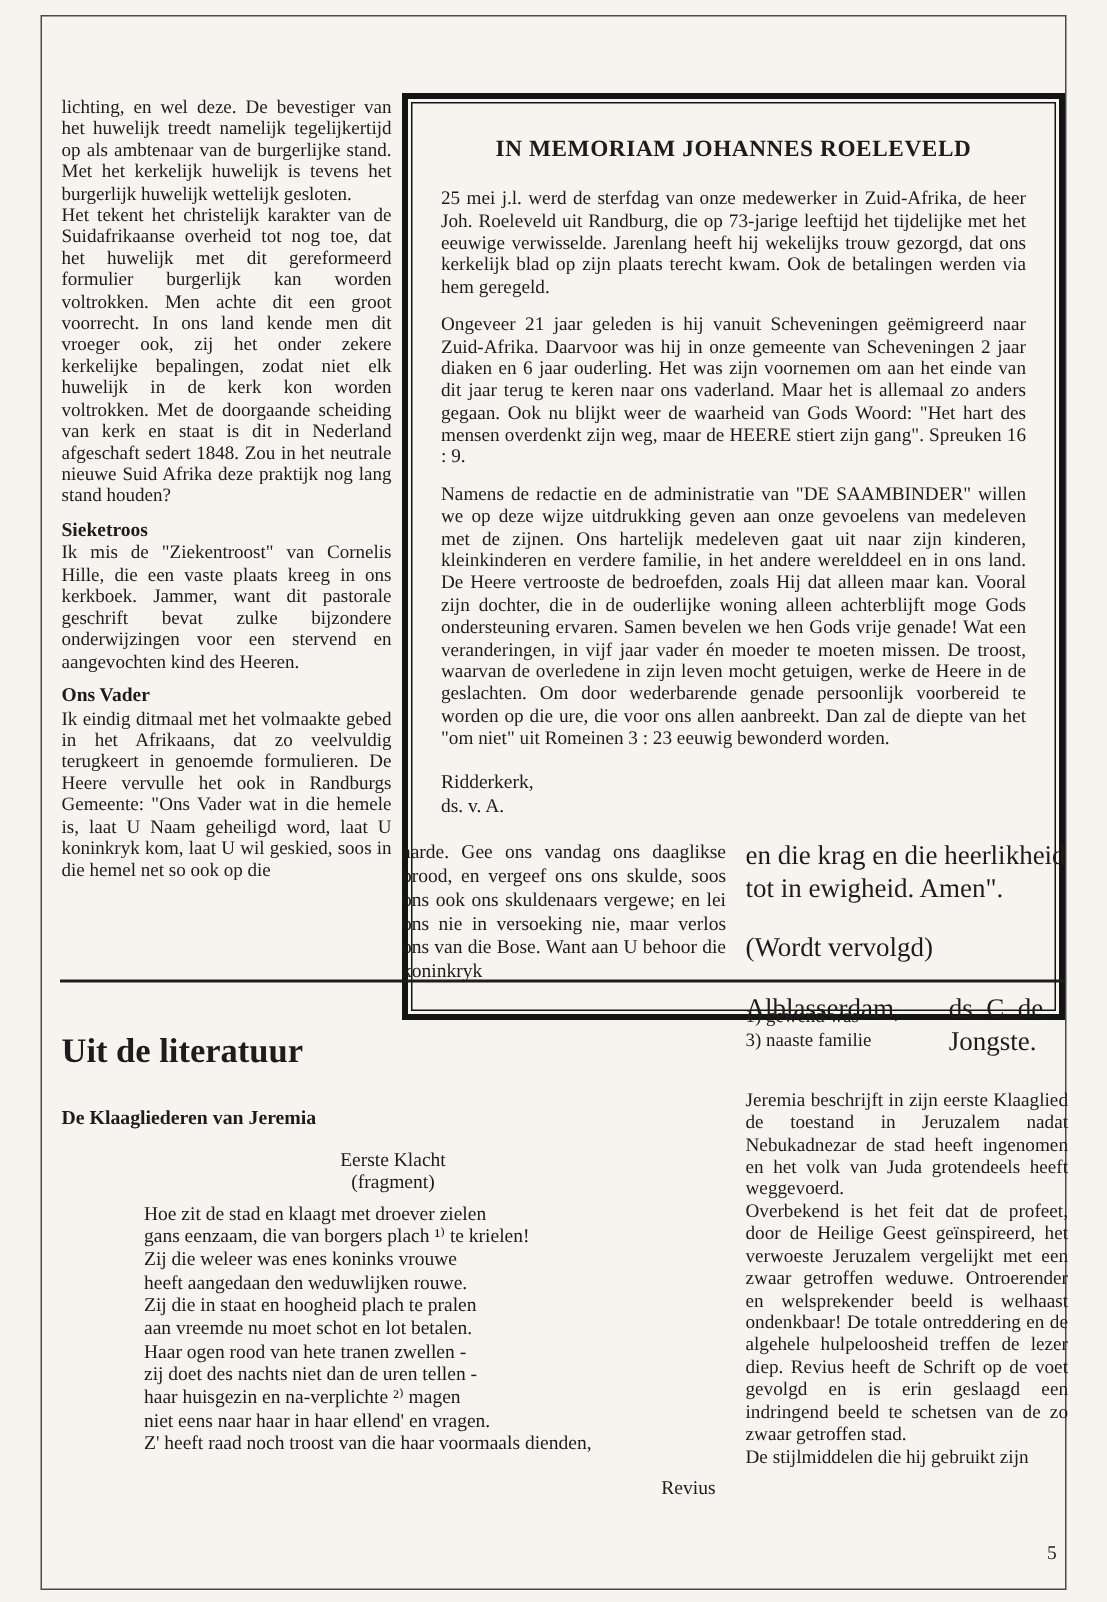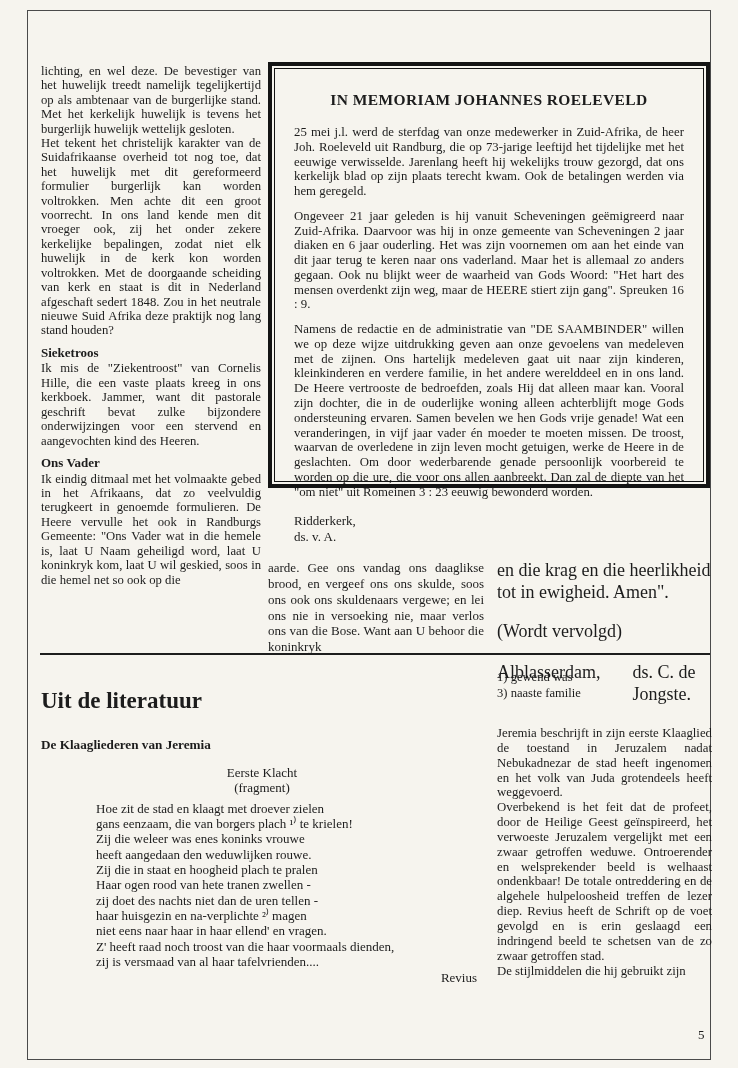--- a/index.html
+++ b/index.html
@@ -20,21 +20,21 @@
   
   .left-col {
     position: absolute; left: 41px; top: 64px; width: 220px;
     font-size: 12.7px; line-height: 1.135;
     text-align: justify; hyphens: auto; -webkit-hyphens: auto;
   }
   .left-col p { margin: 0; }
   .left-col .sec-head { margin: 8px 0 1px 0; font-weight: bold; font-size: 13px; text-align: left; }
   
   .memo {
-    position: absolute; left: 268px; top: 62px; width: 442px; height: 426px;
+    position: absolute; left: 268px; top: 62px; width: 442px; height: 618px;
     border: 4px solid #141414; box-sizing: border-box;
   }
   .memo-inner {
     position: absolute; inset: 2px;
     border: 1px solid #141414;
     padding: 14px 19px 8px 19px; box-sizing: border-box;
   }
   .memo-title {
     text-align: center; font-weight: bold; font-size: 15.5px;
     letter-spacing: 0.4px; margin: 8px 0 16px 0;
@@ -61,23 +61,23 @@
     background: #1d1d1d;
   }
   
   .footnotes { position: absolute; left: 497px; top: 669px; font-size: 12.6px; line-height: 1.3; }
   
   .lit-heading { position: absolute; left: 41px; top: 688px; font-size: 23px; font-weight: bold; }
   .lit-sub { position: absolute; left: 41px; top: 737px; font-size: 13.2px; font-weight: bold; }
   .poem { position: absolute; left: 41px; top: 765px; width: 442px; font-size: 13px; line-height: 1.18; }
   .poem-head { text-align: center; }
   .poem-head .bold { font-weight: normal; }
-  .poem-lines { margin-top: 5px; padding-left: 55px; font-family: Liberation Serif, serif; }
+  .poem-lines { margin-top: 5px; padding-left: 55px; }
   .poem-line { white-space: nowrap; }
-  .poem-author { text-align: right; margin-top: 1px; padding-right: 6px; }
+  .poem-author { text-align: right; margin-top: 15px; padding-right: 6px; }
   .right-col {
     position: absolute; left: 497px; top: 726px; width: 215px;
     font-size: 12.8px; line-height: 1.16; text-align: justify;
     hyphens: auto; -webkit-hyphens: auto;
   }
   .right-col p { margin: 0; }
   .page-num { position: absolute; left: 698px; top: 1027px; font-size: 13px; }
 </style>
 </head>
 <body>
@@ -130,26 +130,26 @@
   <div class="poem-head">
     <div class="bold">Eerste Klacht</div>
     <div class="bold">(fragment)</div>
   </div>
   <div class="poem-lines">
     <div class="poem-line">Hoe zit de stad en klaagt met droever zielen</div>
     <div class="poem-line">gans eenzaam, die van borgers plach ¹⁾ te krielen!</div>
     <div class="poem-line">Zij die weleer was enes koninks vrouwe</div>
     <div class="poem-line">heeft aangedaan den weduwlijken rouwe.</div>
     <div class="poem-line">Zij die in staat en hoogheid plach te pralen</div>
+    <div class="poem-line">aan vreemde nu moet schot en lot betalen.</div>
     <div class="poem-line">Haar ogen rood van hete tranen zwellen -</div>
     <div class="poem-line">zij doet des nachts niet dan de uren tellen -</div>
     <div class="poem-line">haar huisgezin en na-verplichte ²⁾ magen</div>
     <div class="poem-line">niet eens naar haar in haar ellend' en vragen.</div>
     <div class="poem-line">Z' heeft raad noch troost van die haar voormaals dienden,</div>
-    <div class="poem-line">zij is versmaad van al haar tafelvrienden....</div>
   </div>
   <div class="poem-author">Revius</div>
 </div>
 
 <div class="right-col">
   <p>Jeremia beschrijft in zijn eerste Klaaglied de toestand in Jeruzalem nadat Nebukadnezar de stad heeft ingenomen en het volk van Juda grotendeels heeft weggevoerd.</p>
   <p>Overbekend is het feit dat de profeet, door de Heilige Geest geïnspireerd, het verwoeste Jeruzalem vergelijkt met een zwaar getroffen weduwe. Ontroerender en welsprekender beeld is welhaast ondenkbaar! De totale ontreddering en de algehele hulpeloosheid treffen de lezer diep. Revius heeft de Schrift op de voet gevolgd en is erin geslaagd een indringend beeld te schetsen van de zo zwaar getroffen stad.</p>
   <p>De stijlmiddelen die hij gebruikt zijn</p>
 </div>
 

